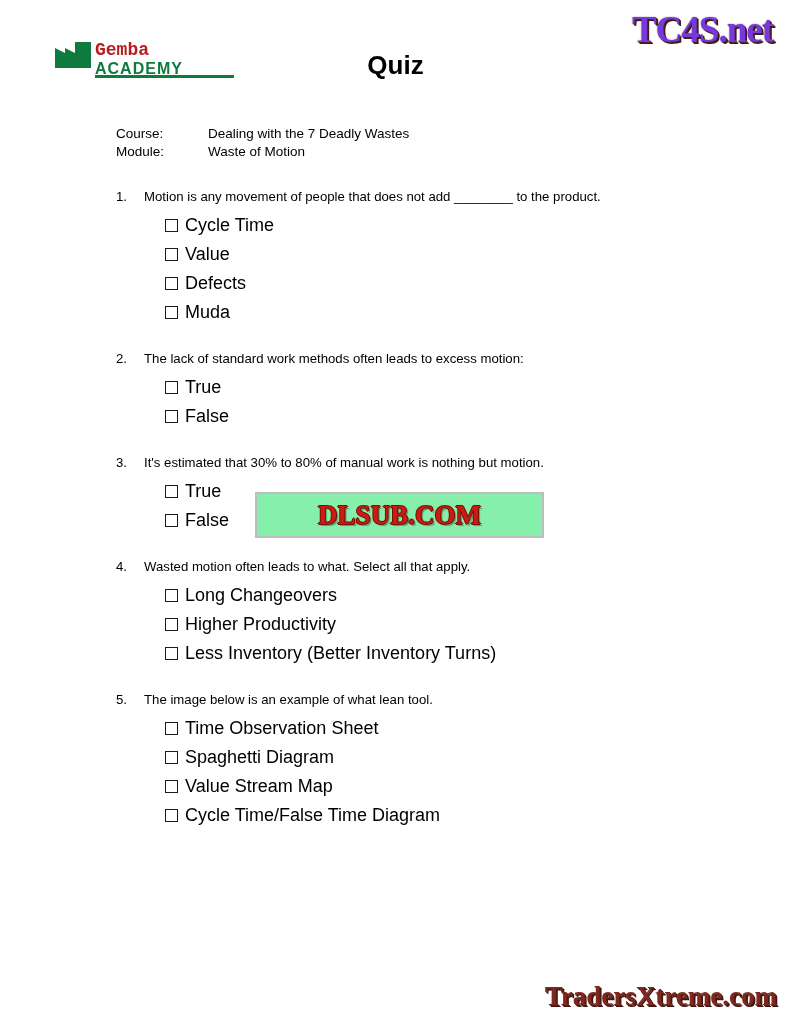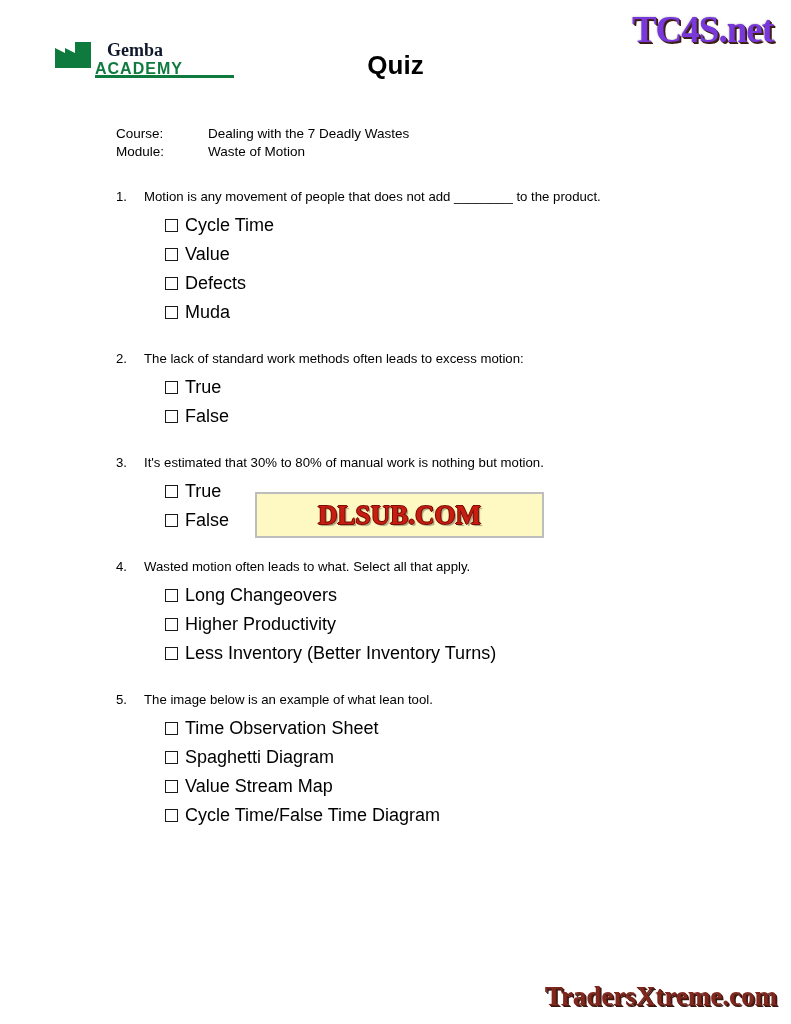--- a/index.html
+++ b/index.html
@@ -58,21 +58,21 @@
     margin-top: 24px;
   }
 
   
   .wm-center {
     position: absolute;
     left: 255px;
     top: 492px;
     width: 285px;
     height: 42px;
-    background: #fef9c3;
+    background: #86efac;
     border: 2px solid #bdbdbd;
     display: flex;
     align-items: center;
     justify-content: center;
   }
   .wm-center span {
     font-family: "Liberation Serif", serif;
     font-weight: bold;
     font-size: 27px;
     letter-spacing: 0px;
@@ -95,26 +95,26 @@
   }
   .logo-mark {
     position: absolute;
     left: 0;
     top: 2px;
     width: 36px;
     height: 26px;
   }
   .logo-text-1 {
     position: absolute;
-    left: 52px;
+    left: 40px;
     top: 0px;
-    font-family: Liberation Serif, serif;
+    font-family: Liberation Mono, monospace;
     font-weight: bold;
     font-size: 18px;
-    color: #0f172a;
+    color: #b91c1c;
     letter-spacing: 0px;
   }
   .logo-text-2 {
     position: absolute;
     left: 40px;
     top: 20px;
     font-family: "Liberation Sans", sans-serif;
     font-weight: bold;
     font-size: 16px;
     color: #0f7a3d;

